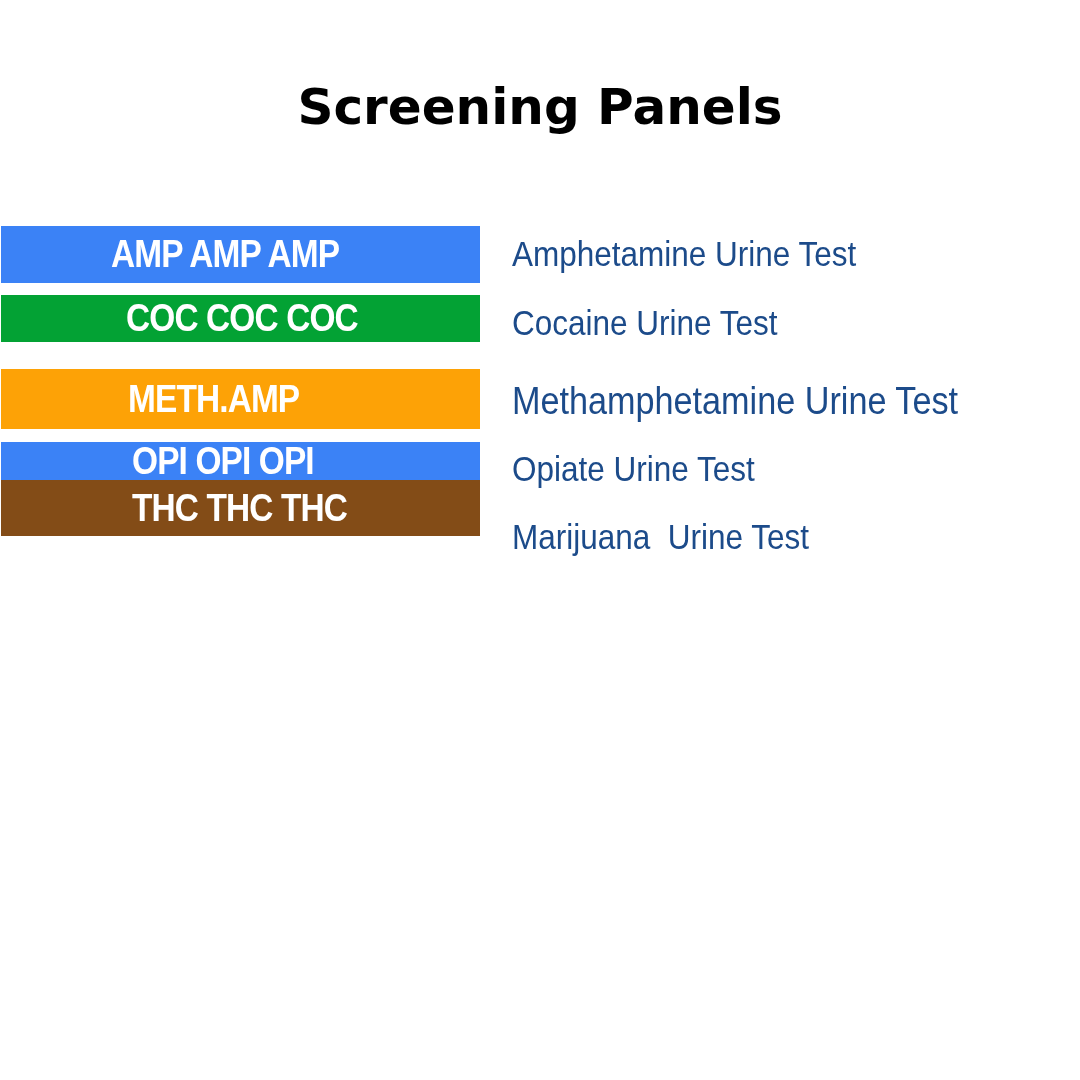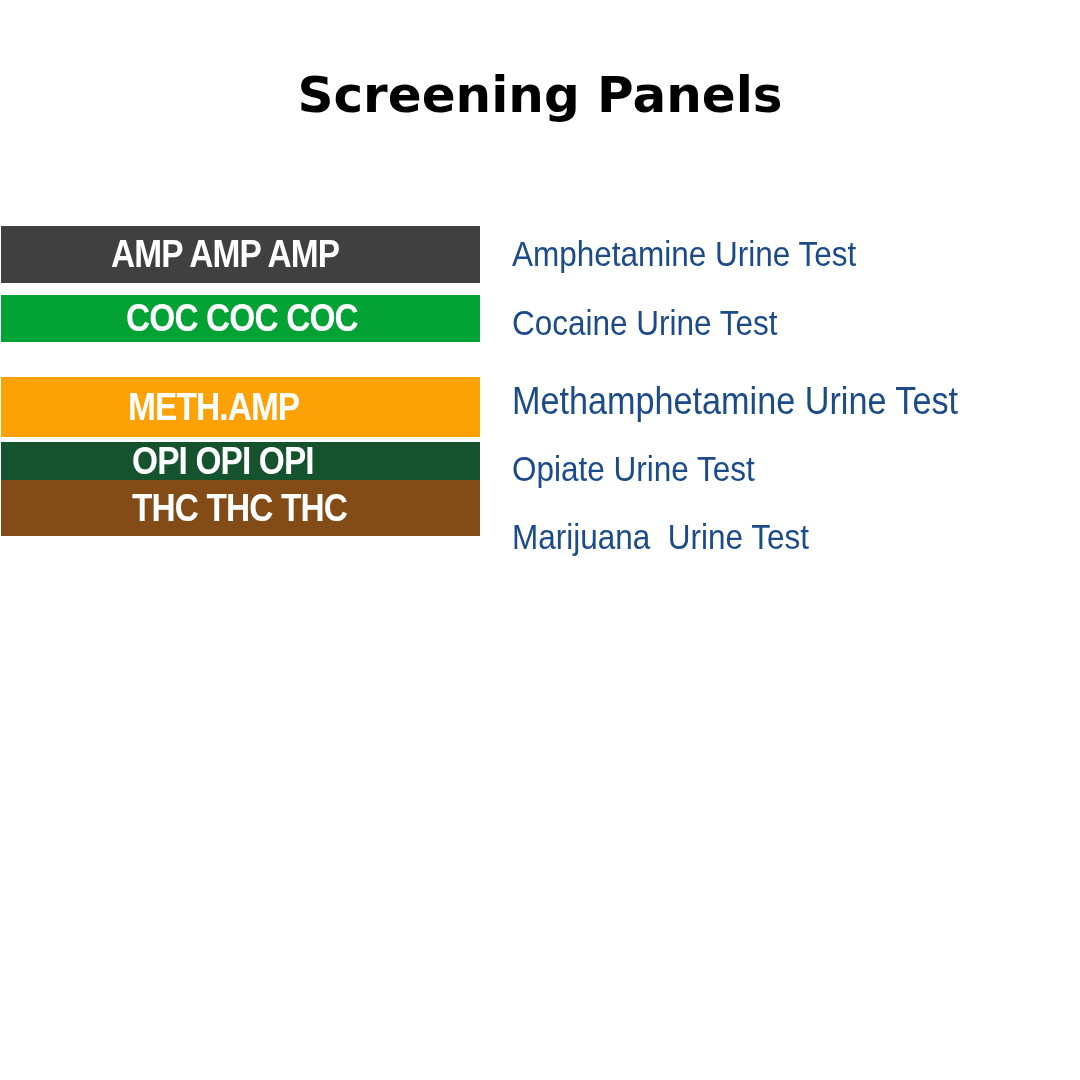--- a/index.html
+++ b/index.html
@@ -1,18 +1,18 @@
 <!DOCTYPE html>
 <html><head>
   <meta charset="utf-8">
   <style>
     html, body { margin: 0; padding: 0; background: #ffffff; }
     body { width: 1080px; height: 1080px; position: relative; overflow: hidden; }
     .title {
-      position: absolute; left: 0; top: 66px; width: 1080px; text-align: center;
+      position: absolute; left: 0; top: 78px; width: 1080px; text-align: center;
       font-family: "DejaVu Sans", sans-serif; font-weight: bold; font-size: 50px;
       color: #000000; letter-spacing: 0px;
     }
     .bar {
       position: absolute; left: 1px; width: 479px;
       display: flex; align-items: center; justify-content: flex-start;
     }
     .bar-label {
       font-family: "Liberation Sans", sans-serif; font-weight: bold; font-size: 38px;
       color: #ffffff; letter-spacing: -1px; transform: scaleX(0.88); transform-origin: left center;
@@ -22,36 +22,36 @@
       position: absolute; left: 512px;
       font-family: "Liberation Sans", sans-serif; font-size: 35px; color: #1c4b8a;
       transform: scaleX(0.9); transform-origin: left center; white-space: nowrap;
     }
   </style>
 </head>
 <body>
 
 <div class="title">Screening Panels</div>
 
-<div class="bar" style="top:226px;height:57px;background:#404040;">
+<div class="bar" style="top:226px;height:57px;background:#3b82f6;">
   <span class="bar-label" style="margin-left:110px;">AMP AMP AMP</span>
 </div>
 <div class="desc" style="top:234px;">Amphetamine Urine Test</div>
 
 <div class="bar" style="top:295px;height:47px;background:#03a234;">
   <span class="bar-label" style="margin-left:125px;">COC COC COC</span>
 </div>
 <div class="desc" style="top:303px;">Cocaine Urine Test</div>
 
-<div class="bar" style="top:369px;height:60px;background:#fda206;margin-top:8px;">
+<div class="bar" style="top:369px;height:60px;background:#fda206;">
   <span class="bar-label" style="margin-left:127px;">METH.AMP</span>
 </div>
 <div class="desc" style="top:380px;font-size:38px;">Methamphetamine Urine Test</div>
 
-<div class="bar" style="top:442px;height:38px;background:#14532d;">
+<div class="bar" style="top:442px;height:38px;background:#3b82f6;">
   <span class="bar-label" style="margin-left:131px;">OPI OPI OPI</span>
 </div>
 <div class="desc" style="top:449px;">Opiate Urine Test</div>
 
 <div class="bar" style="top:480px;height:56px;background:#834c17;">
   <span class="bar-label" style="margin-left:131px;">THC THC THC</span>
 </div>
 <div class="desc" style="top:517px;white-space:pre;">Marijuana  Urine Test</div>
 
 </body></html>

